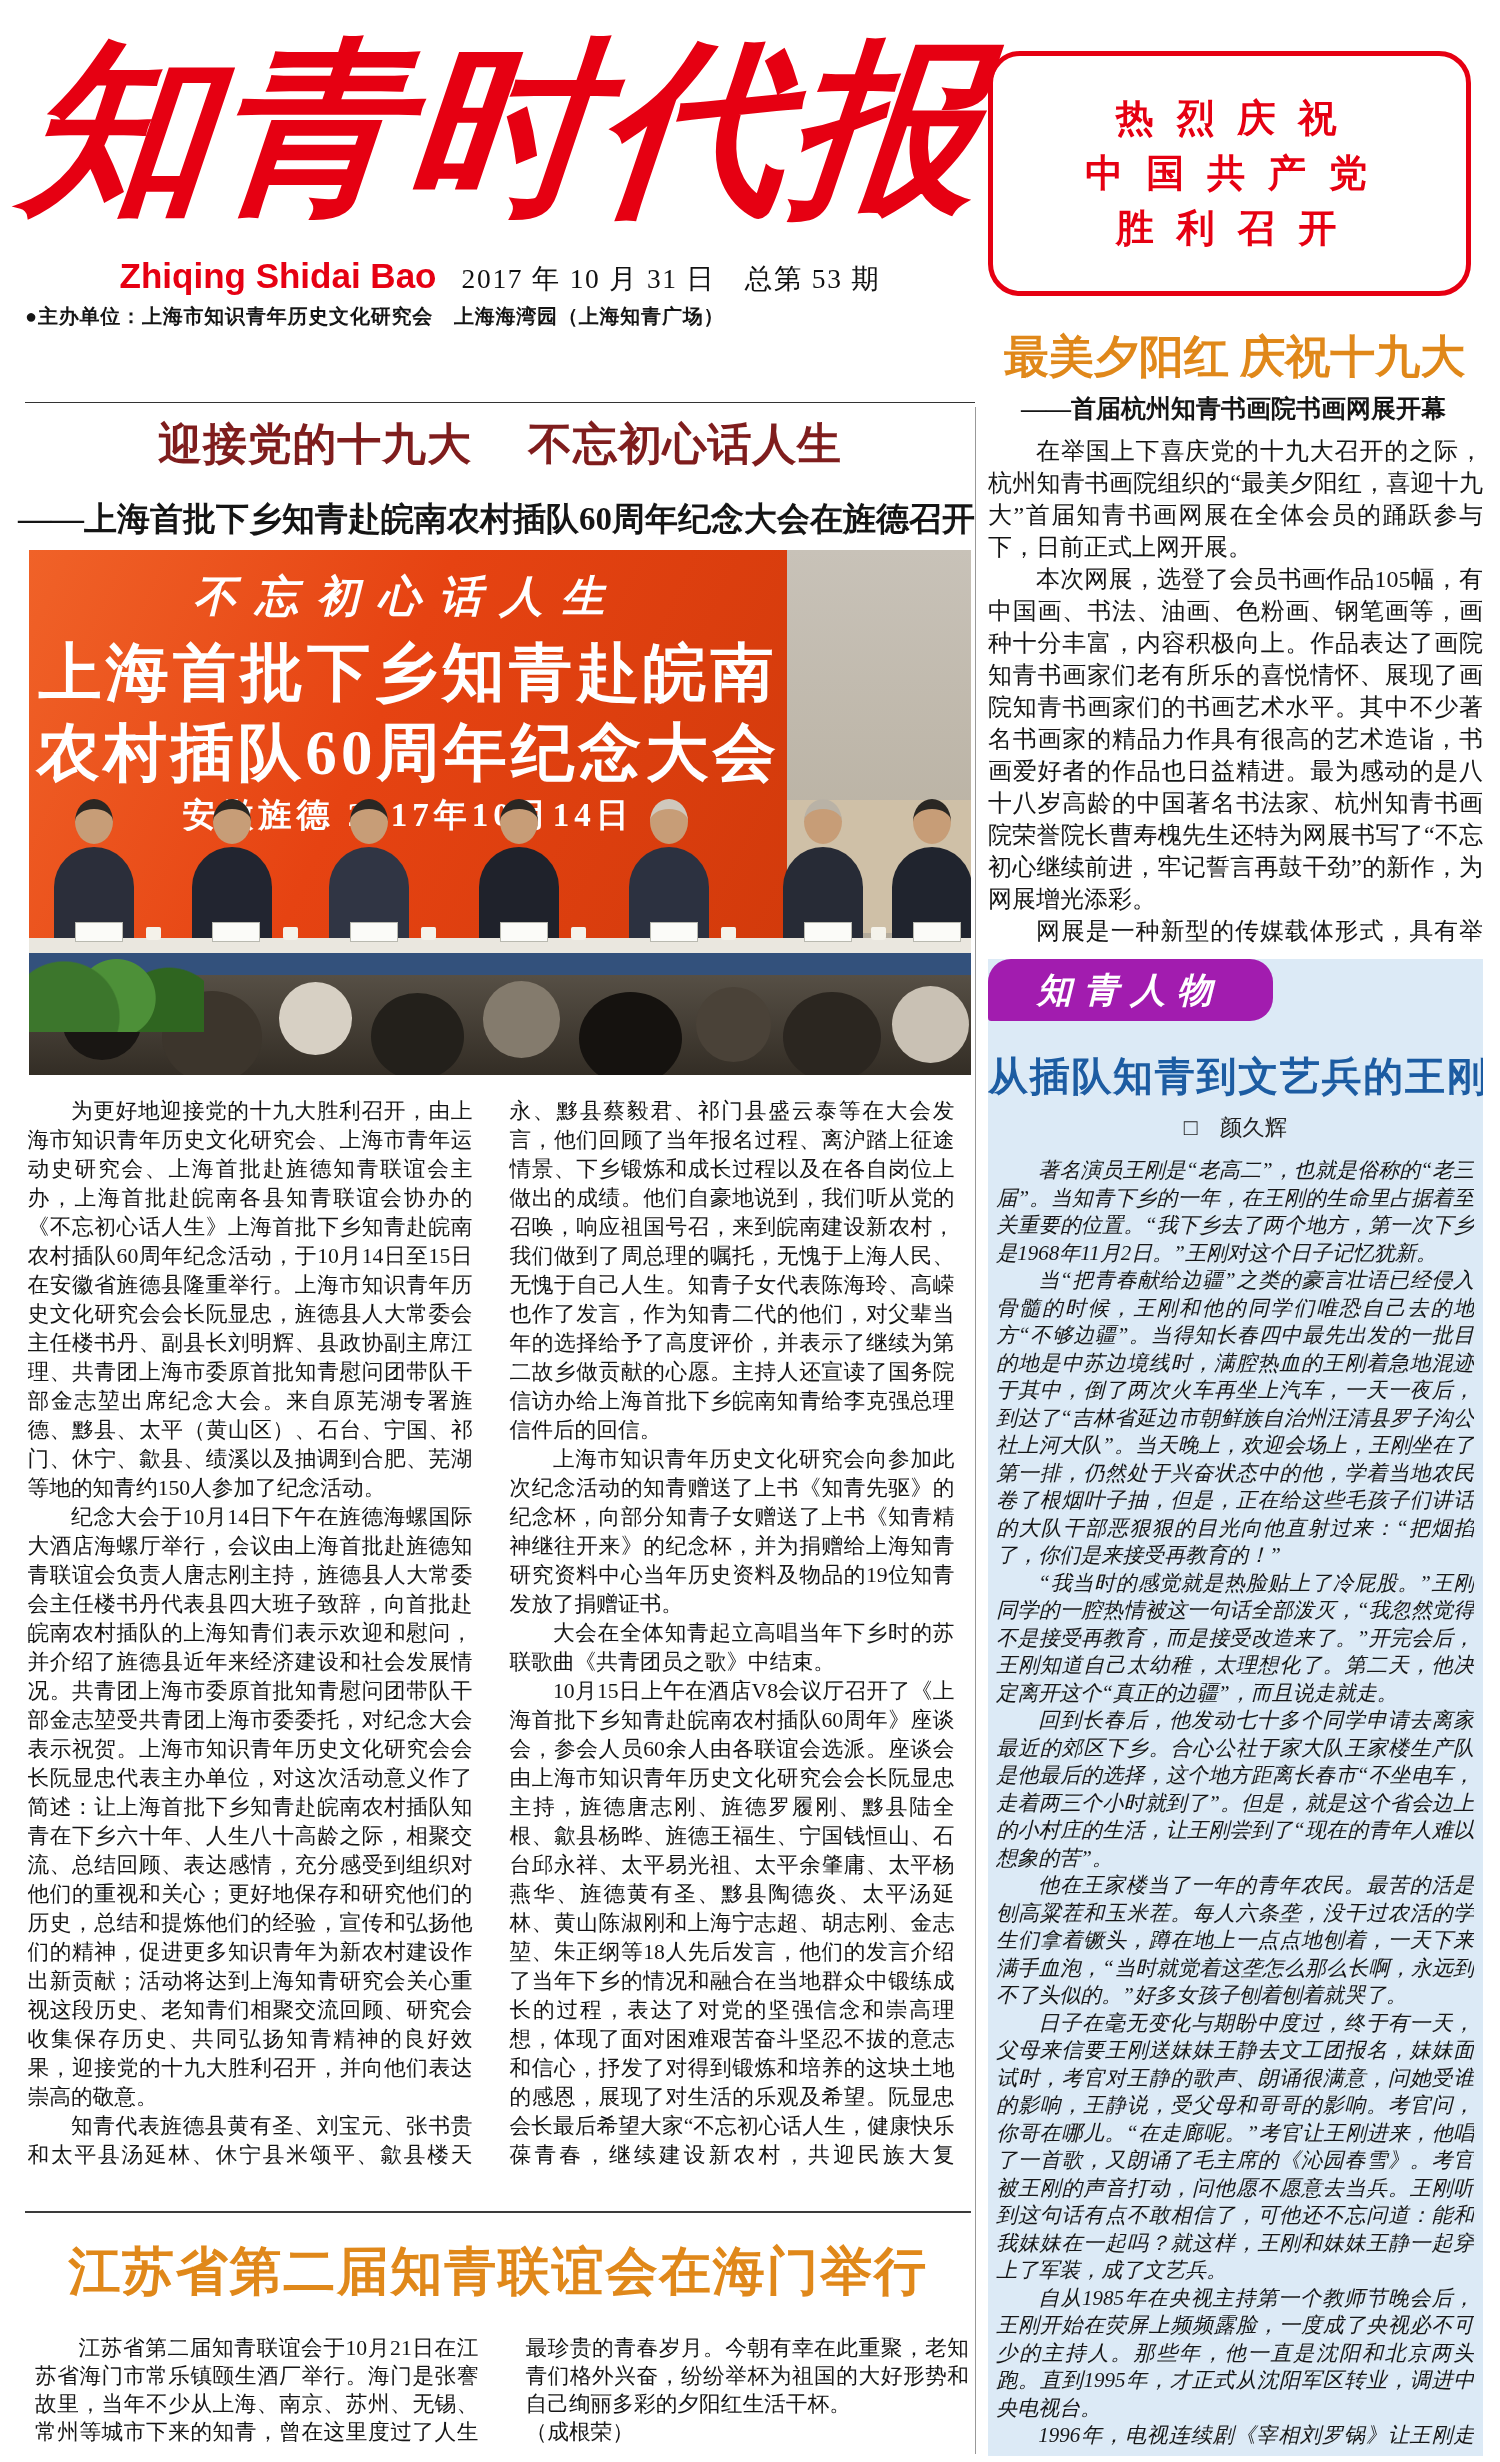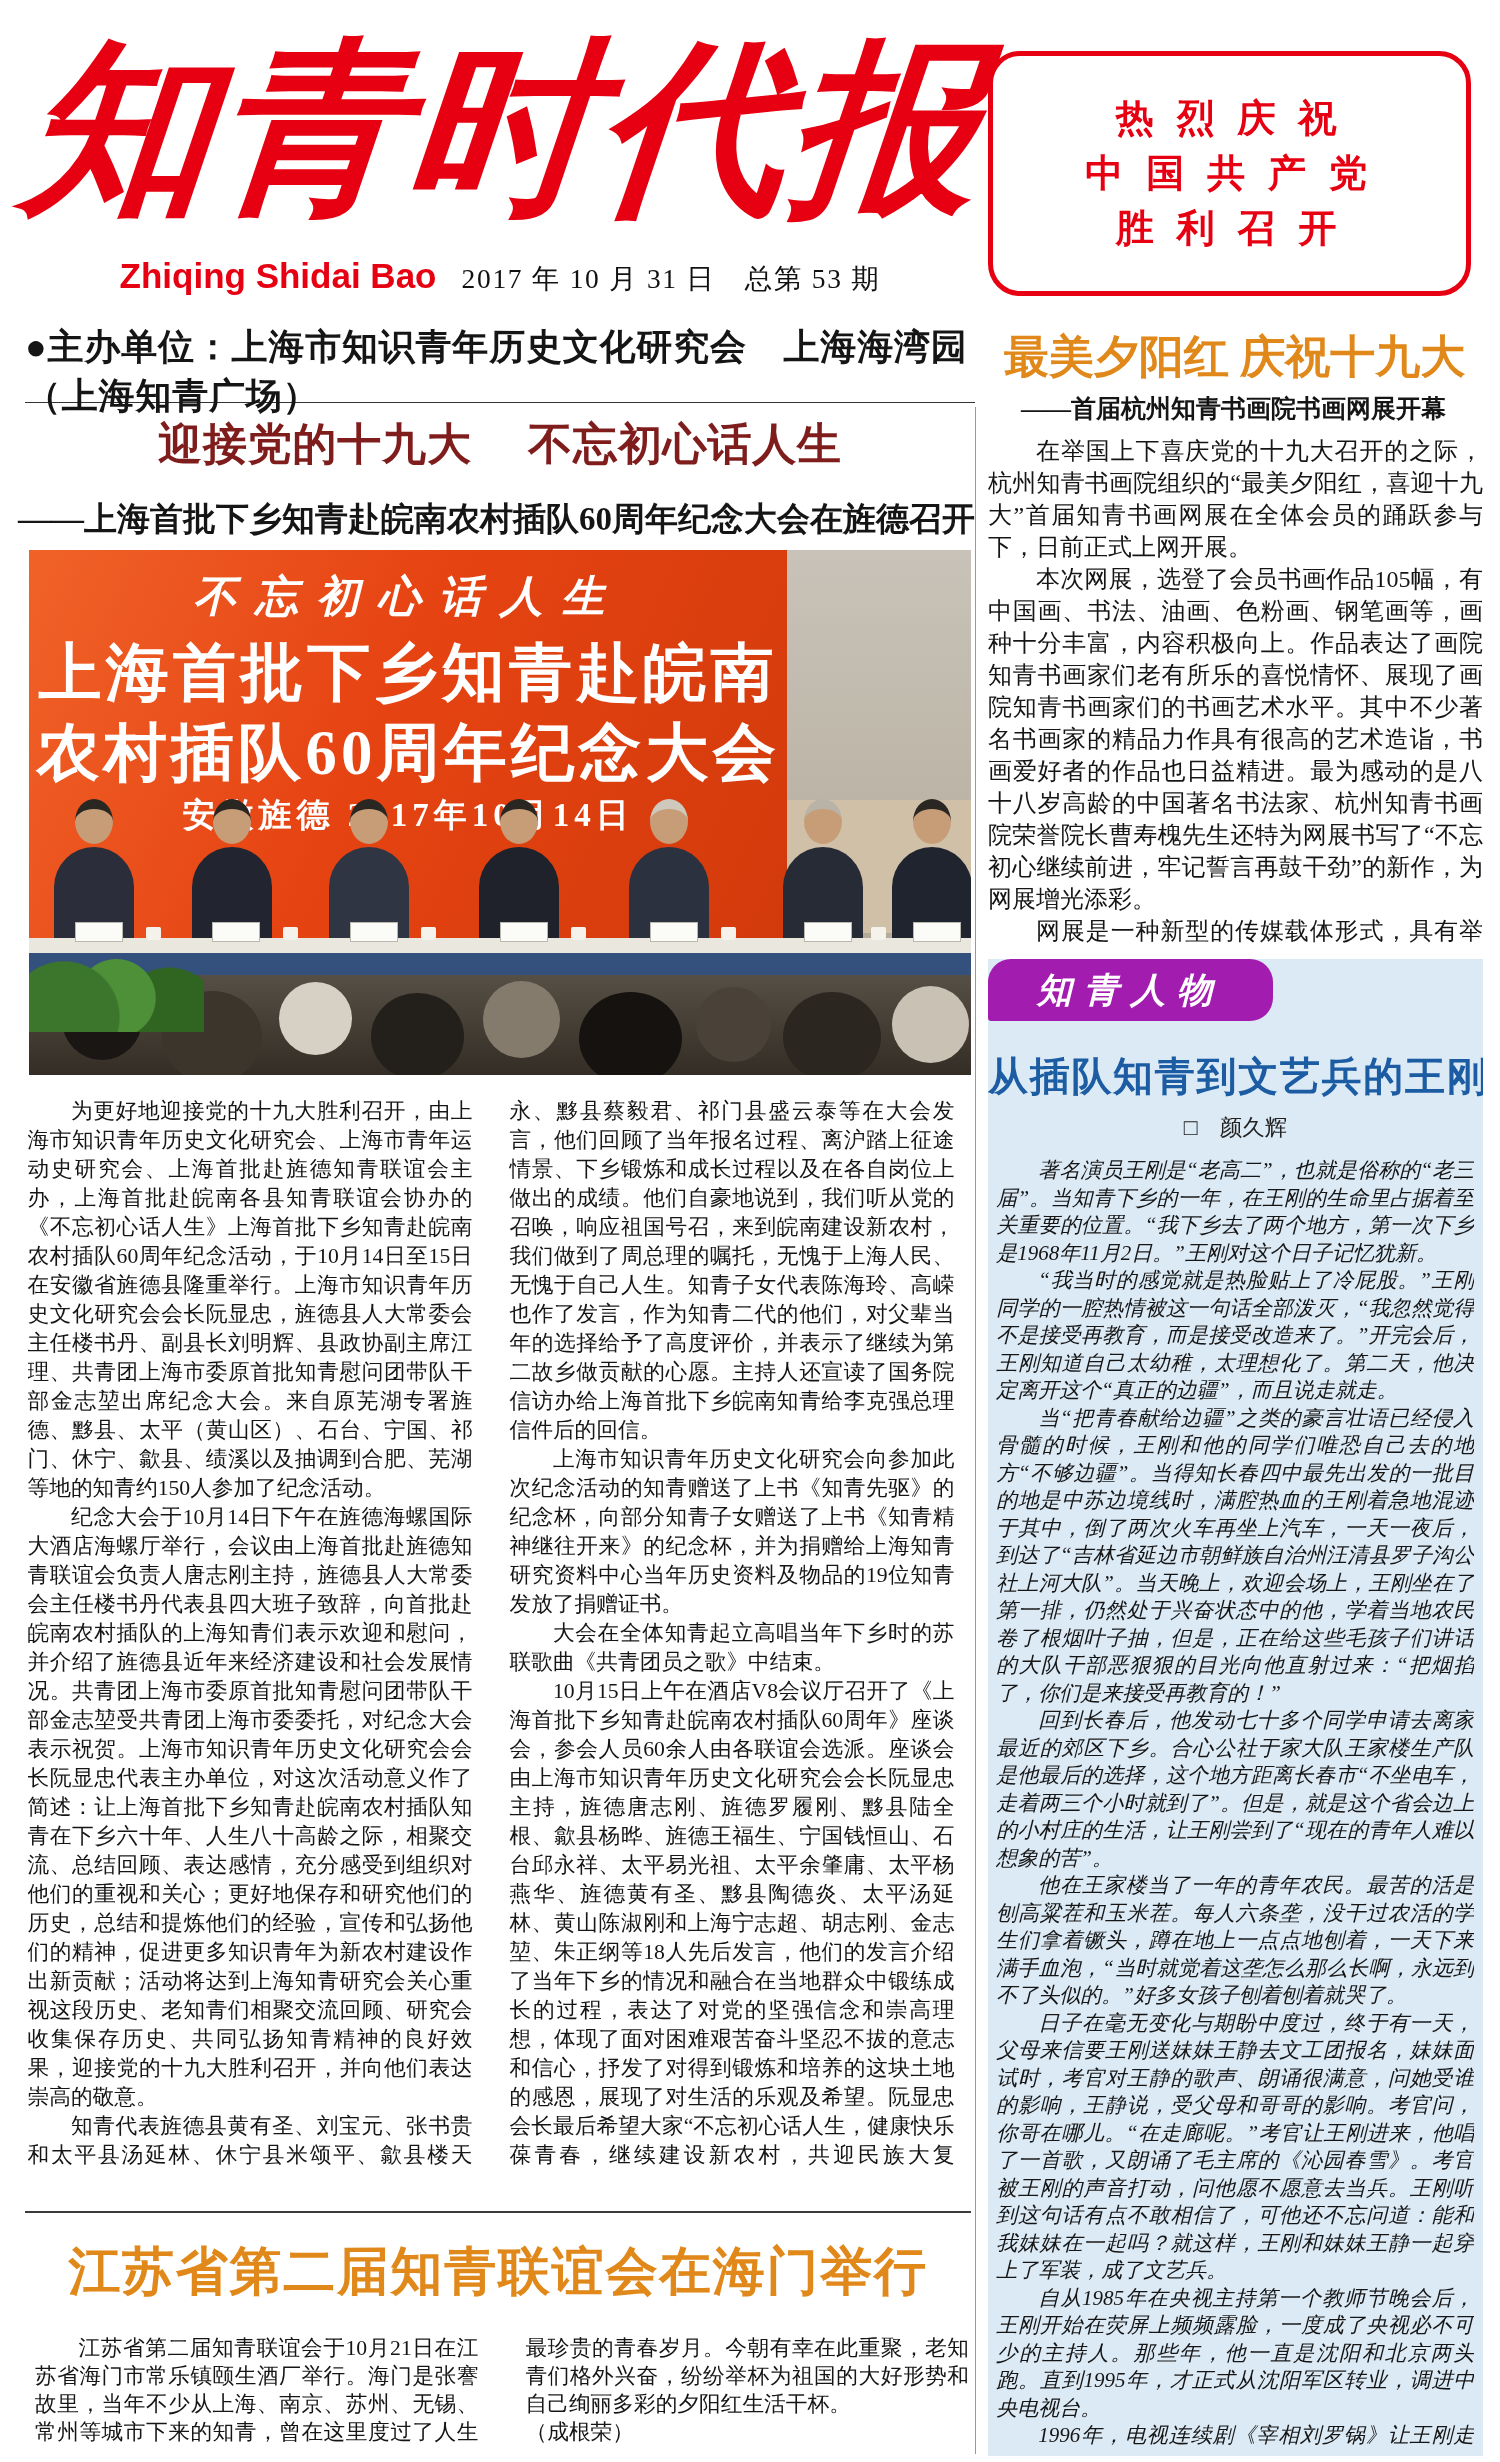--- a/index.html
+++ b/index.html
@@ -9,21 +9,21 @@
     margin:0 auto; overflow:hidden; color:#151515;
     font-family:"Liberation Serif","DejaVu Serif",serif;
   }
   
   .header { position:absolute; left:25px; top:15px; width:950px; height:388px; border-bottom:1.7px solid #333; }
   .brand { font-size:188px; line-height:1.22; font-weight:900; font-style:italic; color:#e60012;
            text-align:center; letter-spacing:3.3px; transform:skewX(-5deg); white-space:nowrap; }
   .brand-row { margin-top:11.7px; display:flex; justify-content:center; align-items:baseline; gap:25px; }
   .pinyin { color:#e60012; font-weight:bold; font-size:35px; font-family:"Liberation Sans","DejaVu Sans",sans-serif; }
   .dateline { font-size:27.5px; color:#111; letter-spacing:1.7px; }
-  .organizer { margin-top:26px; font-size:36px; font-weight:bold; letter-spacing:0.8px; }
+  .organizer { margin-top:6px; font-size:20px; font-weight:bold; letter-spacing:0.8px; }
   
   .congrats { position:absolute; left:988px; top:51px; width:483px; height:245px;
               border:5.8px solid #e60012; border-radius:32px; color:#e60012;
               display:flex; flex-direction:column; justify-content:center; align-items:center; }
   .congrats .line { font-size:38px; font-weight:bold; letter-spacing:6.7px; line-height:1.45; white-space:nowrap; }
   
   .main-headline { position:absolute; left:25px; top:415px; width:950px; text-align:center;
                    font-size:44px; font-weight:900; color:#7f1d1d; letter-spacing:0.8px; white-space:nowrap; }
   .main-subtitle { position:absolute; left:15px; top:497px; width:963px; text-align:center;
                    font-size:33px; font-weight:bold; white-space:nowrap; }
@@ -200,22 +200,22 @@
       <span class="attr-abs">（据“杭州知青书画院”）</span>
     </div>
   </div>
 
   <section class="figure-panel">
     <div class="fig-tab">知青人物</div>
     <h1 class="fig-headline">从插队知青到文艺兵的王刚</h1>
     <div class="fig-byline">□　颜久辉</div>
     <div class="fig-body">
       <p class="para">著名演员王刚是“老高二”，也就是俗称的“老三届”。当知青下乡的一年，在王刚的生命里占据着至关重要的位置。“我下乡去了两个地方，第一次下乡是1968年11月2日。”王刚对这个日子记忆犹新。</p>
+      <p class="para">当“把青春献给边疆”之类的豪言壮语已经侵入骨髓的时候，王刚和他的同学们唯恐自己去的地方“不够边疆”。当得知长春四中最先出发的一批目的地是中苏边境线时，满腔热血的王刚着急地混迹于其中，倒了两次火车再坐上汽车，一天一夜后，到达了“吉林省延边市朝鲜族自治州汪清县罗子沟公社上河大队”。当天晚上，欢迎会场上，王刚坐在了第一排，仍然处于兴奋状态中的他，学着当地农民卷了根烟叶子抽，但是，正在给这些毛孩子们讲话的大队干部恶狠狠的目光向他直射过来：“把烟掐了，你们是来接受再教育的！”</p>
       <p class="para">“我当时的感觉就是热脸贴上了冷屁股。”王刚同学的一腔热情被这一句话全部泼灭，“我忽然觉得不是接受再教育，而是接受改造来了。”开完会后，王刚知道自己太幼稚，太理想化了。第二天，他决定离开这个“真正的边疆”，而且说走就走。</p>
-      <p class="para">当“把青春献给边疆”之类的豪言壮语已经侵入骨髓的时候，王刚和他的同学们唯恐自己去的地方“不够边疆”。当得知长春四中最先出发的一批目的地是中苏边境线时，满腔热血的王刚着急地混迹于其中，倒了两次火车再坐上汽车，一天一夜后，到达了“吉林省延边市朝鲜族自治州汪清县罗子沟公社上河大队”。当天晚上，欢迎会场上，王刚坐在了第一排，仍然处于兴奋状态中的他，学着当地农民卷了根烟叶子抽，但是，正在给这些毛孩子们讲话的大队干部恶狠狠的目光向他直射过来：“把烟掐了，你们是来接受再教育的！”</p>
       <p class="para">回到长春后，他发动七十多个同学申请去离家最近的郊区下乡。合心公社于家大队王家楼生产队是他最后的选择，这个地方距离长春市“不坐电车，走着两三个小时就到了”。但是，就是这个省会边上的小村庄的生活，让王刚尝到了“现在的青年人难以想象的苦”。</p>
       <p class="para">他在王家楼当了一年的青年农民。最苦的活是刨高粱茬和玉米茬。每人六条垄，没干过农活的学生们拿着镢头，蹲在地上一点点地刨着，一天下来满手血泡，“当时就觉着这垄怎么那么长啊，永远到不了头似的。”好多女孩子刨着刨着就哭了。</p>
       <p class="para">日子在毫无变化与期盼中度过，终于有一天，父母来信要王刚送妹妹王静去文工团报名，妹妹面试时，考官对王静的歌声、朗诵很满意，问她受谁的影响，王静说，受父母和哥哥的影响。考官问，你哥在哪儿。“在走廊呢。”考官让王刚进来，他唱了一首歌，又朗诵了毛主席的《沁园春雪》。考官被王刚的声音打动，问他愿不愿意去当兵。王刚听到这句话有点不敢相信了，可他还不忘问道：能和我妹妹在一起吗？就这样，王刚和妹妹王静一起穿上了军装，成了文艺兵。</p>
       <p class="para">自从1985年在央视主持第一个教师节晚会后，王刚开始在荧屏上频频露脸，一度成了央视必不可少的主持人。那些年，他一直是沈阳和北京两头跑。直到1995年，才正式从沈阳军区转业，调进中央电视台。</p>
       <p class="para">1996年，电视连续剧《宰相刘罗锅》让王刚走向了事业的另一高峰，他成功扮演和珅而荣获了当年“金鹰奖”的最高奖。他常说，“有过在农村当知青那一年的日子垫底，我啥苦啥累都不怕。”</p>
 
     </div>
   </section>
 
 </div>

